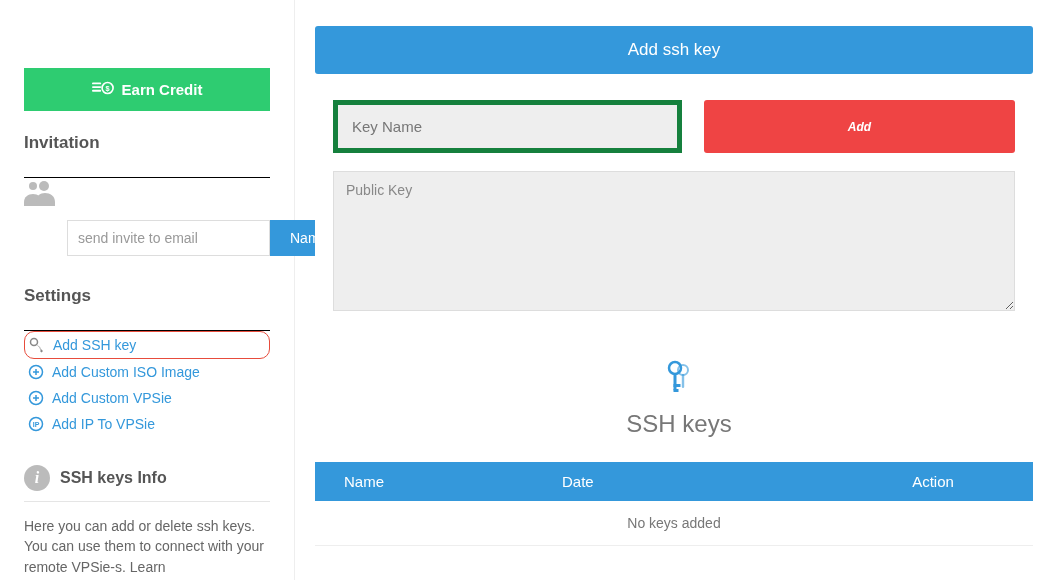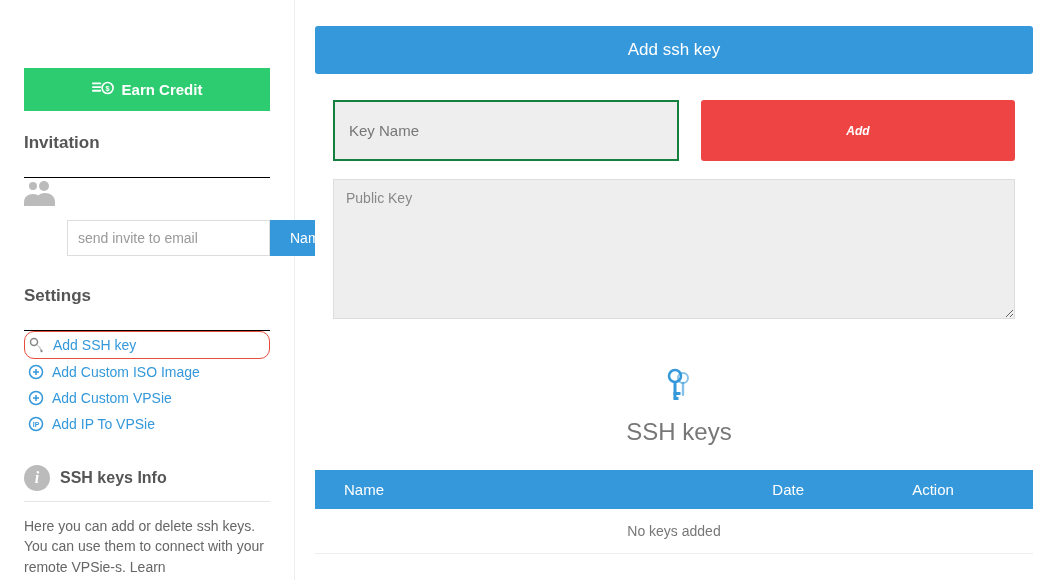--- a/index.html
+++ b/index.html
@@ -167,22 +167,22 @@
       padding: 0 18px 22px 18px;
     }
     .form-row {
       display: flex;
       gap: 22px;
       margin-bottom: 18px;
     }
     .key-name-input {
       flex: 1;
       background: #eee;
-      border: 2px solid #15803d;
-      padding: 20px 14px;
+      border: 5px solid #15803d;
+      padding: 13px 14px;
       font-size: 15px;
       color: #666;
       outline: none;
     }
     .key-name-input::placeholder { color: #777; }
     .add-btn {
       flex: 1;
       background: #ef4444;
       color: #fff;
       border: none;
@@ -228,21 +228,21 @@
       background: #3498db;
       color: #fff;
     }
     .keys-table th {
       text-align: left;
       font-weight: 500;
       padding: 11px 29px;
       font-size: 15px;
     }
     .keys-table th.col-action { text-align: center; width: 200px; }
-    .keys-table th.col-date { width: 300px; text-align: right; }
+    .keys-table th.col-date { width: 300px; }
     .keys-table td.empty-row {
       text-align: center;
       padding: 14px 0;
       color: #777;
       border-bottom: 1px solid #eee;
       font-size: 14px;
     }
   </style>
 </head>
 <body>

